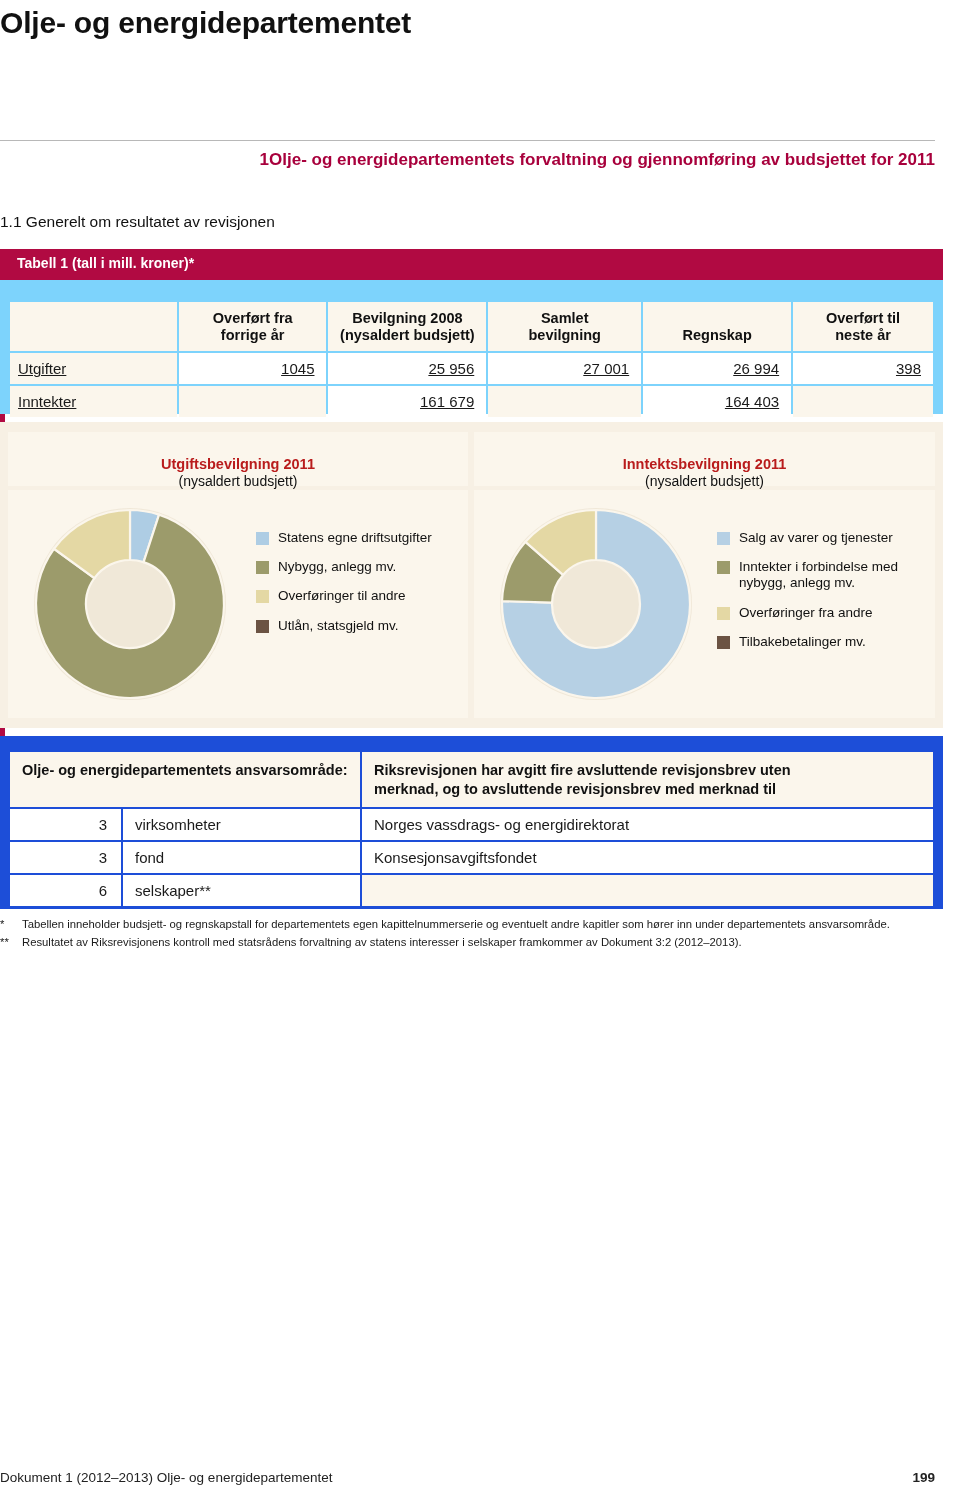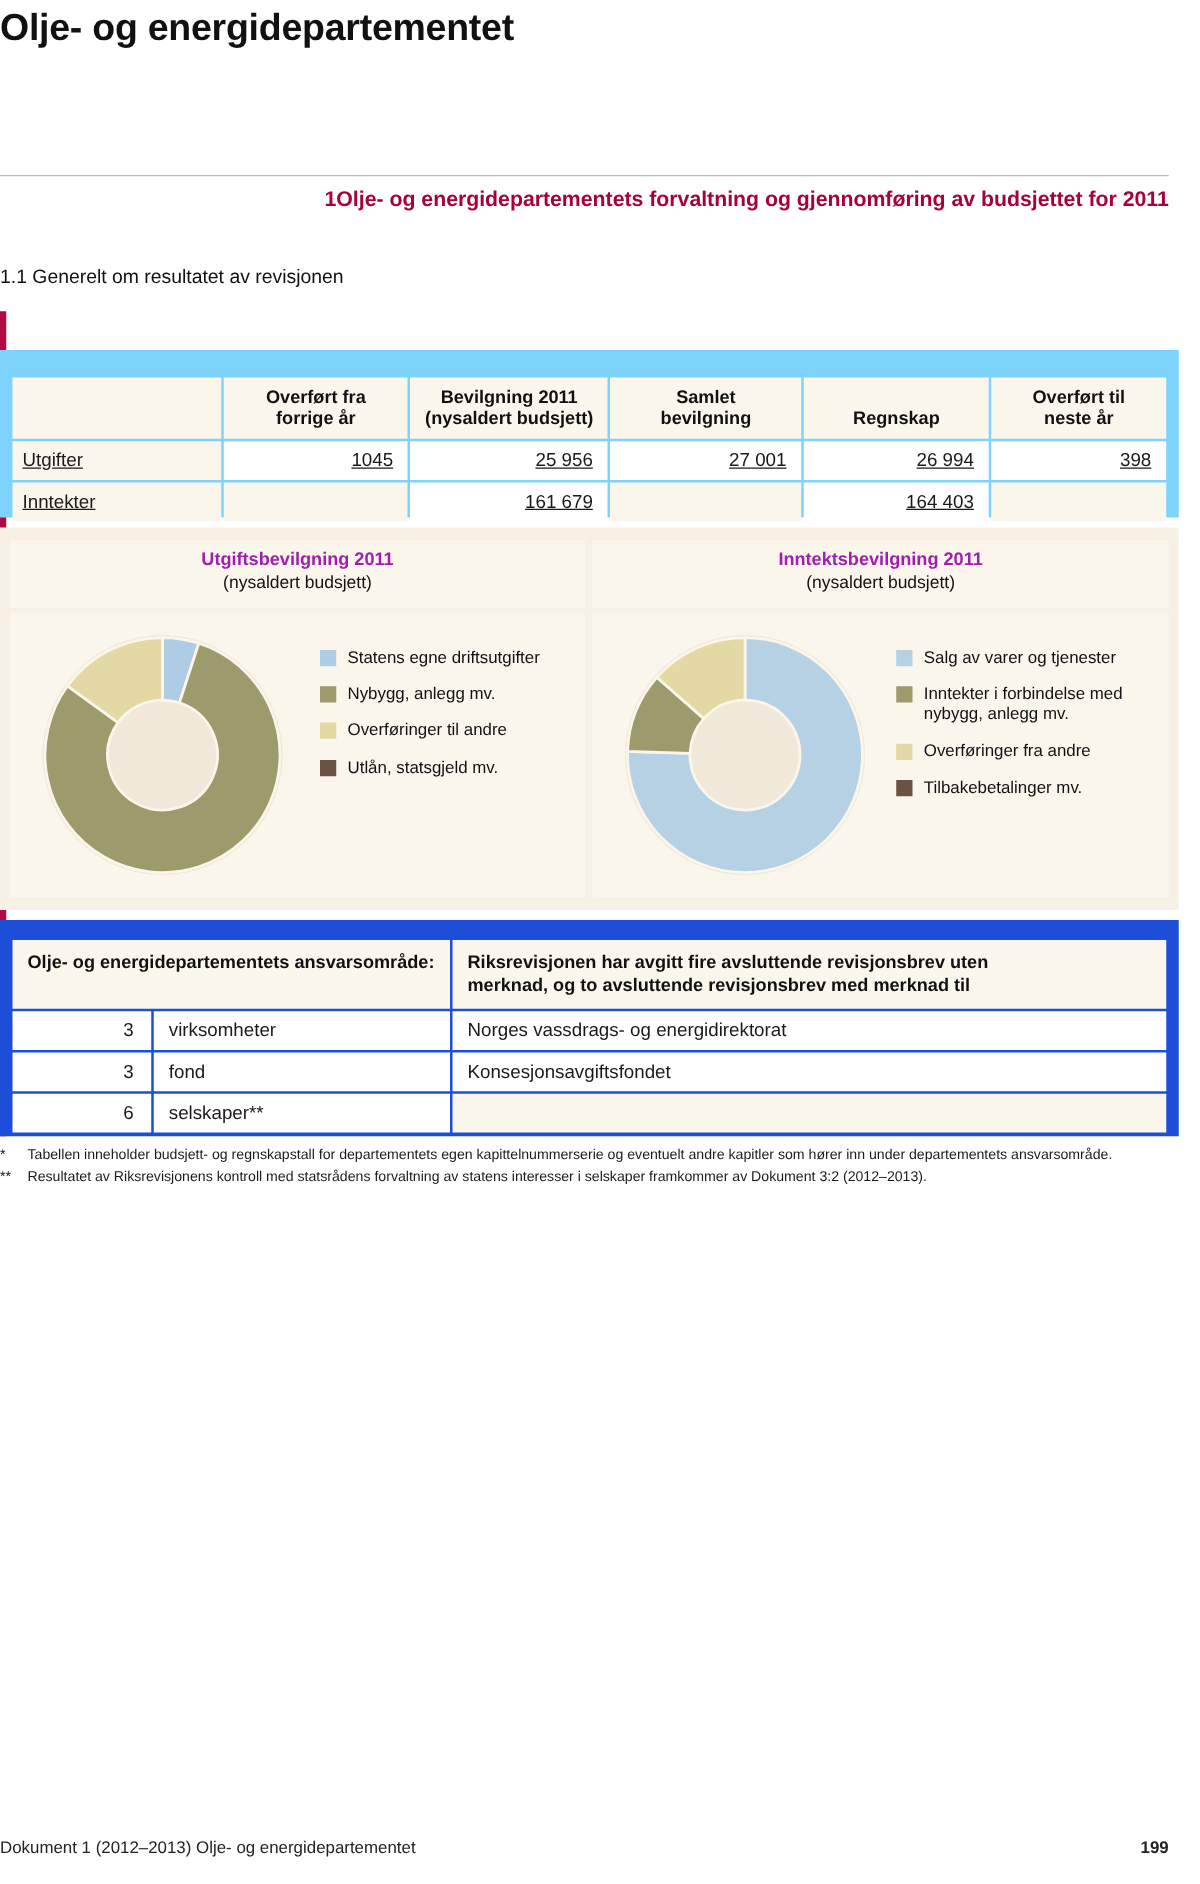--- a/index.html
+++ b/index.html
@@ -82,34 +82,34 @@
     position:absolute;left:0;top:422px;width:943px;height:306px;
     background:#f7f0e4;
   }
   .chart-head{
     position:absolute;top:10px;height:54px;background:#fbf6ec;
     text-align:center;
   }
   .chart-head.left{left:8px;width:460px;}
   .chart-head.right{left:474px;width:461px;}
   .chart-head .ttl{
-    display:block;margin-top:8px;font-size:14.5px;font-weight:bold;color:#a21caf;
+    display:block;margin-top:24px;font-size:14.5px;font-weight:bold;color:#b91c1c;
   }
   .chart-head .sub{
     display:block;margin-top:1px;font-size:14px;font-weight:normal;color:#111;
   }
   .chart-body{
     position:absolute;top:68px;height:228px;background:#fbf6ec;
   }
   .chart-body.left{left:8px;width:460px;}
   .chart-body.right{left:474px;width:461px;}
 
   .donut{position:absolute;left:22px;top:14px;width:200px;height:200px;}
 
-  .legend{position:absolute;top:28px;font-size:13.5px;color:#111;line-height:1.2;}
+  .legend{position:absolute;top:40px;font-size:13.5px;color:#111;line-height:1.2;}
   .legend.left{left:248px;}
   .legend.right{left:243px;}
   .leg-row{display:flex;align-items:flex-start;margin-bottom:13px;}
   .leg-row.tall{margin-bottom:13px;}
   .sw{
     width:13px;height:13px;flex:0 0 13px;margin-right:9px;margin-top:2px;
     display:inline-block;
   }
   .leg-txt{display:block;max-width:215px;}
 
@@ -158,40 +158,43 @@
 
   <div class="doc-title">Olje- og energidepartementet</div>
   <div class="rule-top"></div>
   <div class="chapter">
     <span class="num">1</span><span>Olje- og energidepartementets forvaltning og gjennomføring av budsjettet for 2011</span>
   </div>
   <div class="section">1.1 Generelt om resultatet av revisjonen</div>
 
   <div class="spine"></div>
 
+  <div class="tbl-band">
+    <span>Tabell 1 (tall i mill. kroner)*</span>
+  </div>
 
   <div class="tbl-wrap">
     <table class="t1">
       <colgroup>
         <col class="c0">
           <col class="c1">
           <col class="c2">
           <col class="c3">
           <col class="c4">
           <col class="c5">
       </colgroup>
       <thead>
         <tr>
           <th class="corner"></th>
           <th>
             <span>Overført fra</span><br>
             <span>forrige år</span>
           </th>
           <th>
-            <span>Bevilgning 2011</span><br>
+            <span>Bevilgning 2008</span><br>
             <span>(nysaldert budsjett)</span>
           </th>
           <th>
             <span>Samlet</span><br>
             <span>bevilgning</span>
           </th>
           <th>
             <span>Regnskap</span>
           </th>
           <th>

